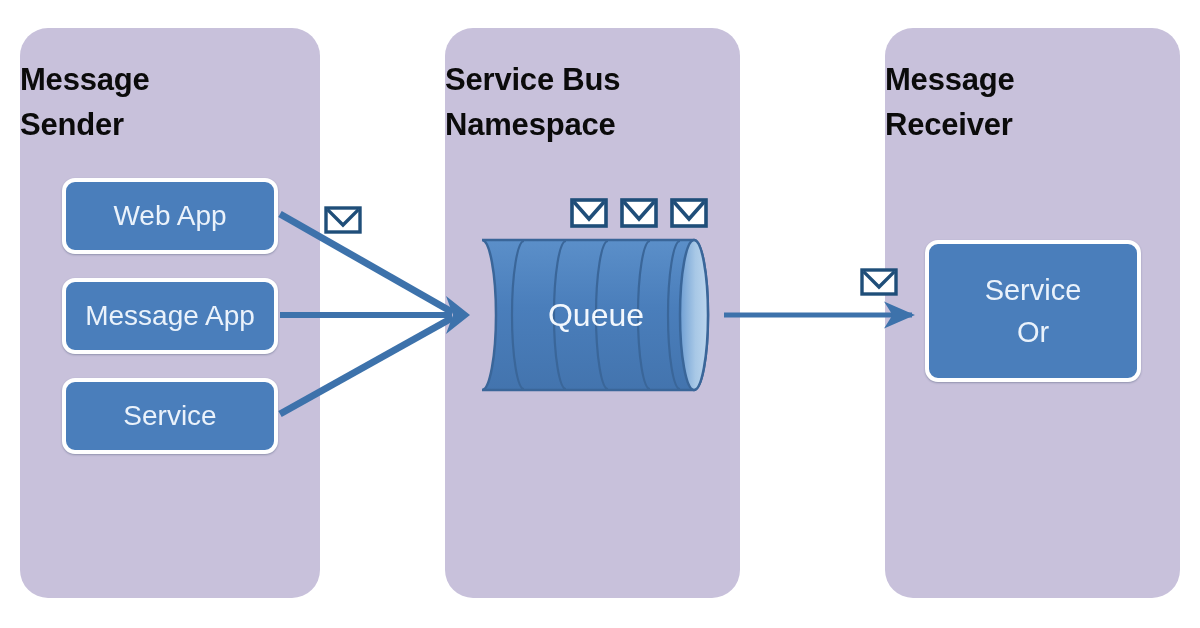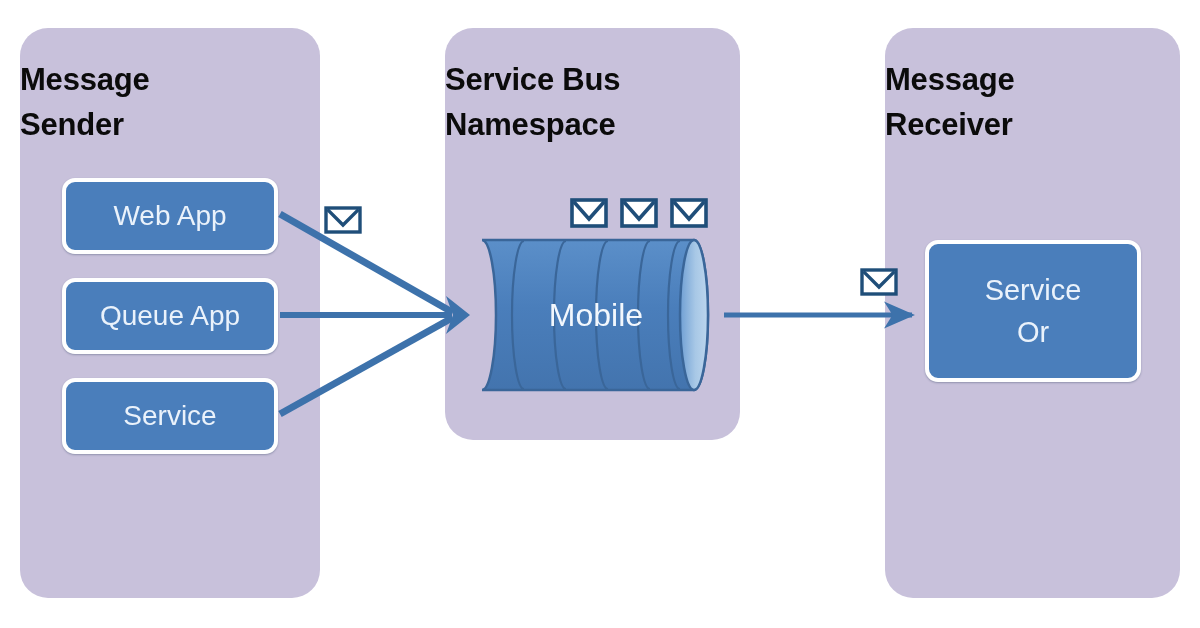--- a/index.html
+++ b/index.html
@@ -19,21 +19,21 @@
     overflow: hidden;
   }
 
   
   .panel {
     position: absolute;
     background: #c8c1db;
     border-radius: 28px;
   }
   #panel-sender   { left: 20px;  top: 28px; width: 300px; height: 570px; }
-  #panel-bus      { left: 445px; top: 28px; width: 295px; height: 412px; }
+  #panel-bus      { left: 445px; top: 28px; width: 295px; height: 570px; }
   #panel-receiver { left: 885px; top: 28px; width: 295px; height: 570px; }
 
   .panel-title {
     position: absolute;
     left: 0;
     right: 0;
     top: 30px;
     text-align: left;
     font-size: 31px;
     font-weight: bold;
@@ -167,27 +167,27 @@
     <path d="M14,6 L226,6 A14,75 0 0 1 226,156 L14,156 A14,75 0 0 0 14,6 Z" fill="url(#bodyGrad)" stroke="#3a6699" stroke-width="2.5"></path>
 
     <ellipse cx="226" cy="81" rx="14" ry="75" fill="url(#capGrad)" stroke="#3a6699" stroke-width="2.5"></ellipse>
 
     <path d="M56,7 A12,74 0 0 0 56,155" fill="none" stroke="#3a6699" stroke-width="2.2"></path>
     <path d="M98,7 A12,74 0 0 0 98,155" fill="none" stroke="#3a6699" stroke-width="2.2"></path>
     <path d="M140,7 A12,74 0 0 0 140,155" fill="none" stroke="#3a6699" stroke-width="2.2"></path>
     <path d="M182,7 A12,74 0 0 0 182,155" fill="none" stroke="#3a6699" stroke-width="2.2"></path>
     <path d="M212,7 A12,74 0 0 0 212,155" fill="none" stroke="#3a6699" stroke-width="2.2"></path>
   </svg>
-  <div id="queue-label">Mobile</div>
+  <div id="queue-label">Queue</div>
 
   <div class="node" id="node-webapp">
     <span>Web App</span>
   </div>
   <div class="node" id="node-mobileapp">
-    <span>Queue App</span>
+    <span>Message App</span>
   </div>
   <div class="node" id="node-service">
     <span>Service</span>
   </div>
   <div class="node" id="node-receiver">
     <span>Service</span>
     <span>Or</span>
   </div>
 
   <svg class="envelope" id="env-sender" viewBox="0 0 38 28" xmlns="http://www.w3.org/2000/svg">

